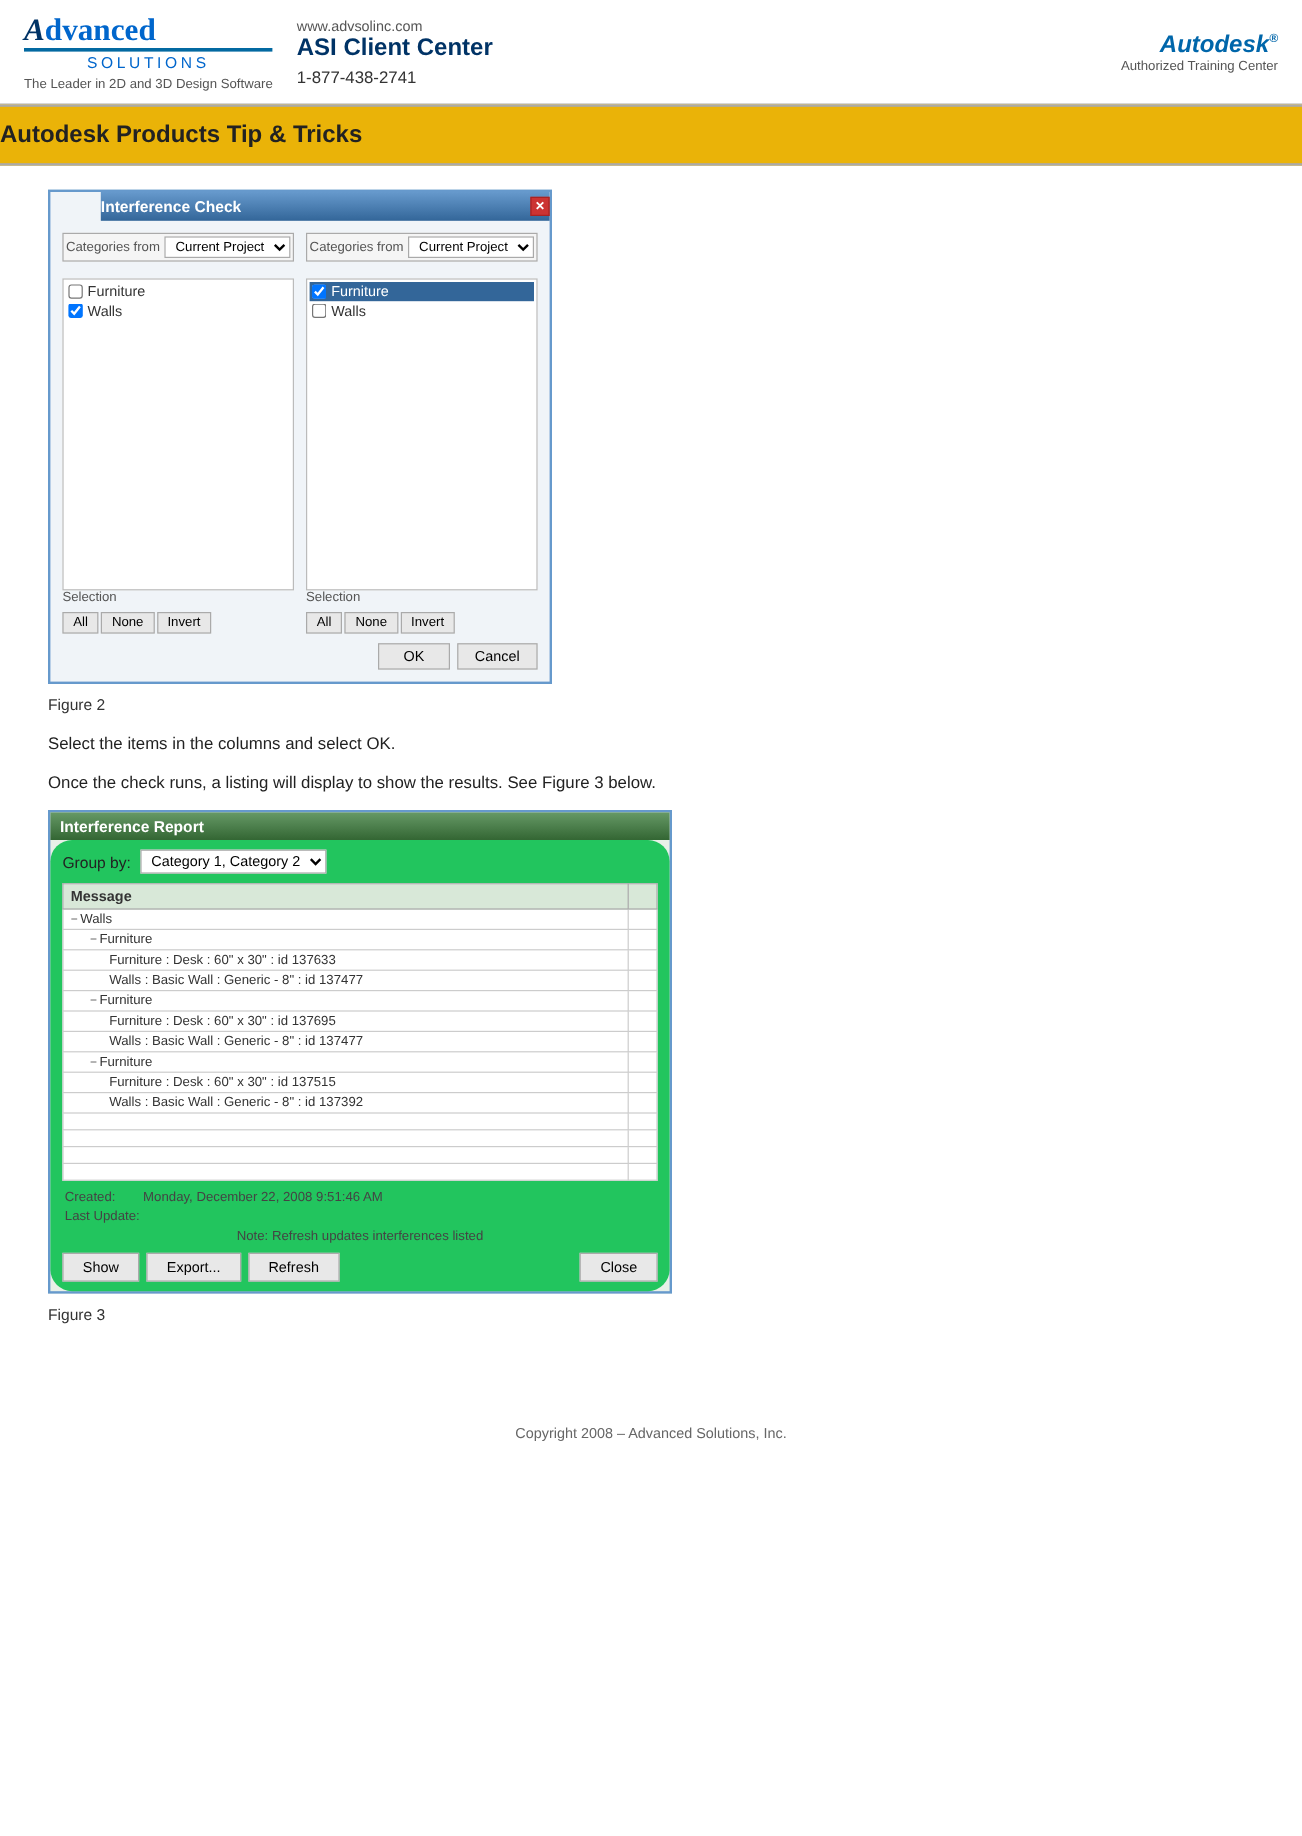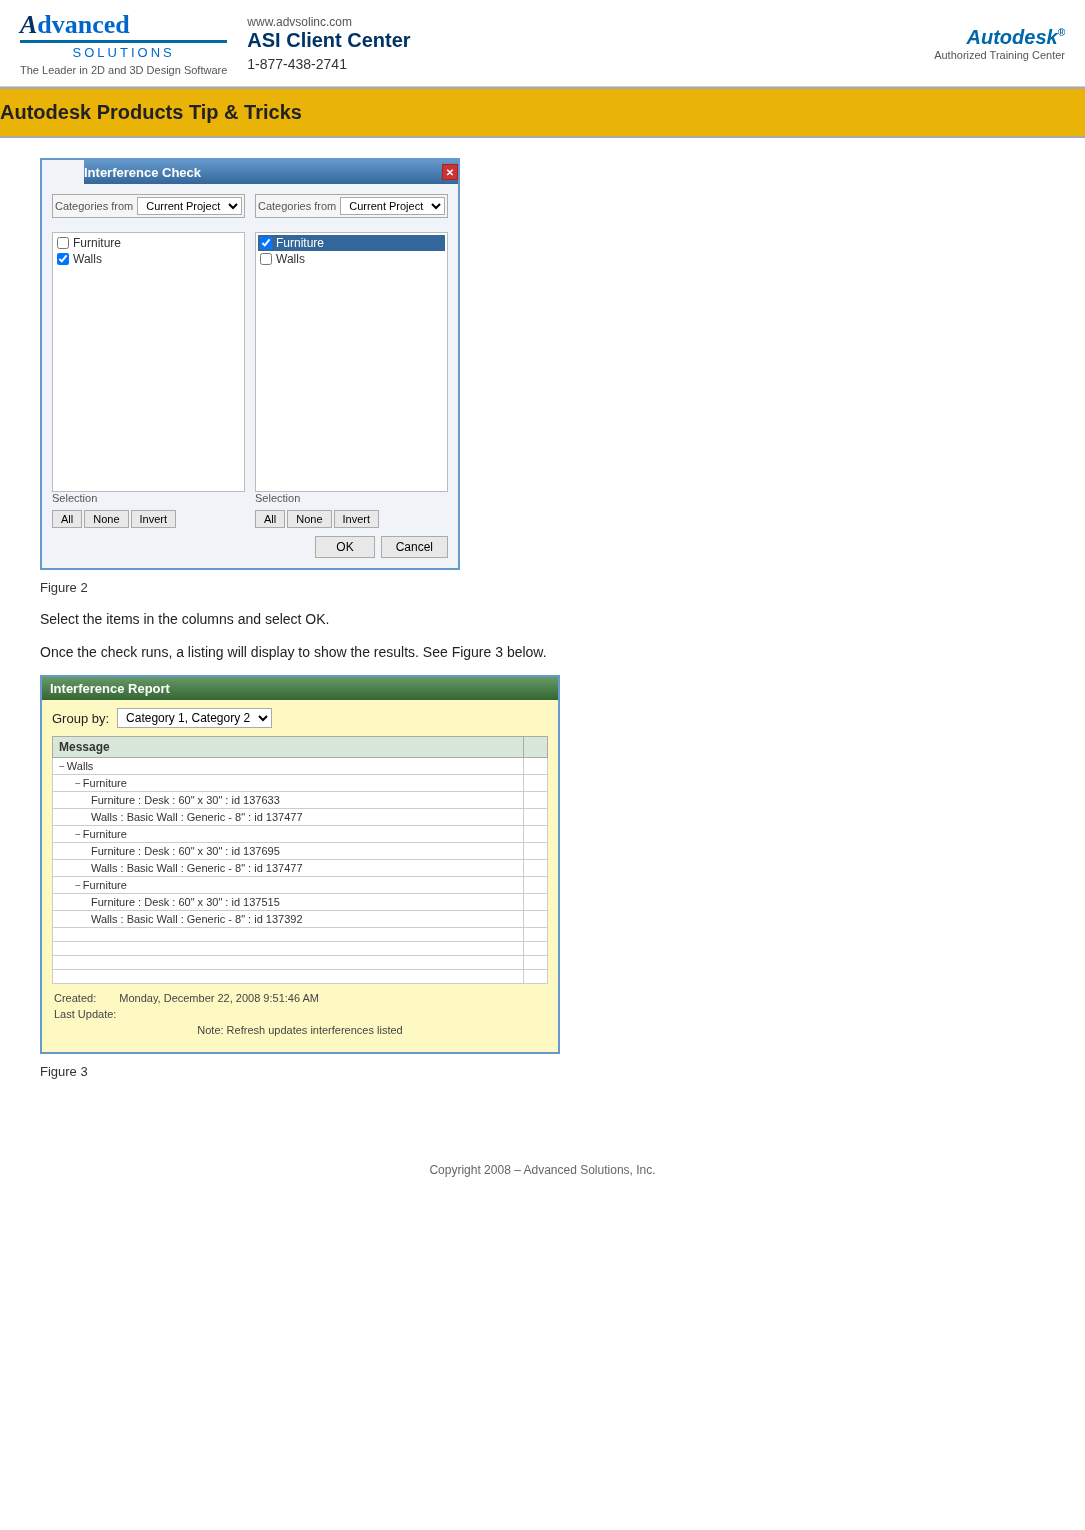--- a/index.html
+++ b/index.html
@@ -228,21 +228,22 @@
     }
     .report-titlebar {
       background: linear-gradient(to bottom, #669966, #336633);
       color: #fff;
       font-size: 13px;
       font-weight: bold;
       padding: 4px 8px;
     }
     .report-body {
       padding: 8px 10px;
-      background: #fef9c3;
+      background: #22c55e;
+      border-radius: 18px;
     }
     .report-group-row {
       display: flex;
       align-items: center;
       gap: 8px;
       margin-bottom: 8px;
       font-size: 13px;
     }
     .report-group-label {
       font-size: 13px;
@@ -566,20 +567,26 @@
 
       <div class="report-footer">
         <span>Created:</span>
         <span style="margin-left:20px;">Monday, December 22, 2008 9:51:46 AM</span>
       </div>
       <div class="report-footer">
         <span>Last Update:</span>
       </div>
       <div class="report-footer-note">Note: Refresh updates interferences listed</div>
 
+      <div class="report-buttons">
+        <button class="report-btn">Show</button>
+        <button class="report-btn">Export...</button>
+        <button class="report-btn">Refresh</button>
+        <button class="report-close-btn">Close</button>
+      </div>
     </div>
   </div>
 
   <div class="figure-caption">Figure 3</div>
 
 </div>
 
 <div class="page-footer">
   <span>Copyright 2008 – Advanced Solutions, Inc.</span>
 </div>

